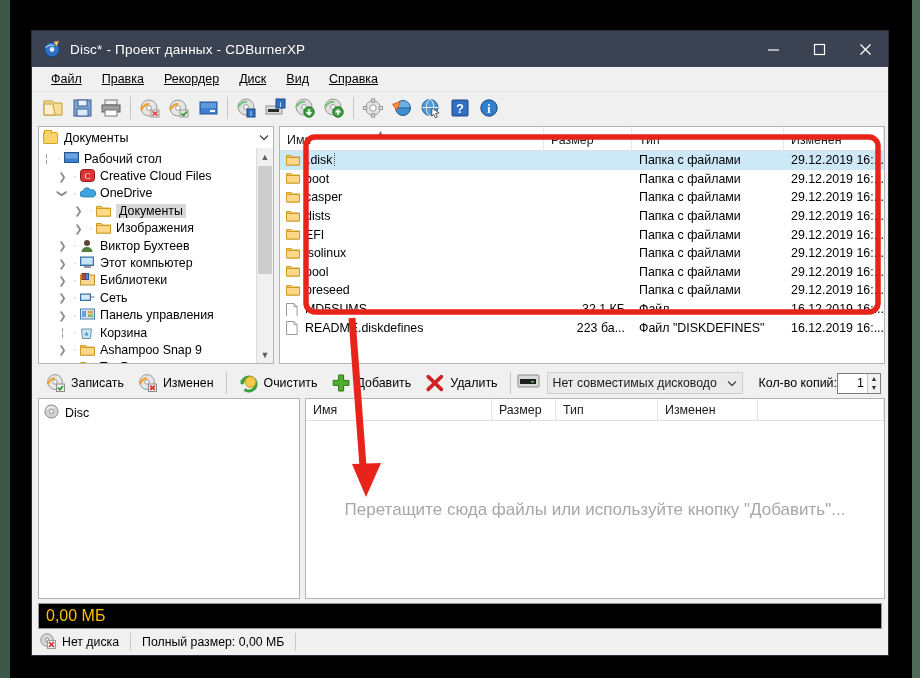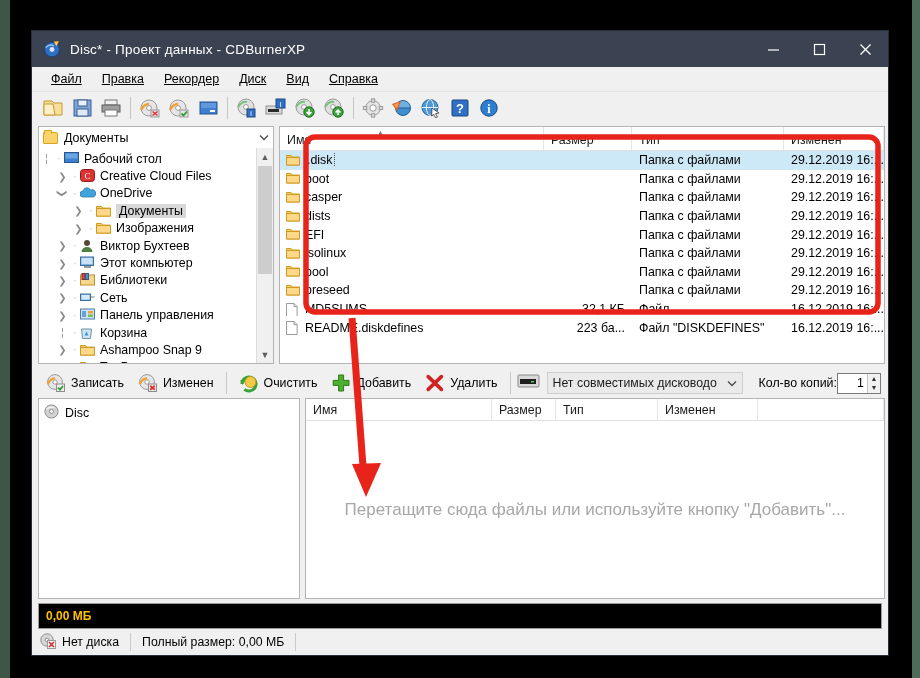--- a/index.html
+++ b/index.html
@@ -115,21 +115,21 @@
   .drophint {
     flex:1; display:flex; align-items:center; justify-content:center;
     color:#a7a7a7; font-size:17px; padding:0 8px; text-align:center;
   }
 
   
   .capacitybar {
     flex:0 0 26px; margin:4px 6px 0 6px; background:#000; border:1px solid #9a9a9a;
     display:flex; align-items:center; padding-left:7px;
   }
-  .capacitybar span { color:#ffc000; font-size:12px; font-weight:bold; }
+  .capacitybar span { color:#ffc000; font-size:16px; font-weight:normal; }
   .statusbar { flex:0 0 26px; display:flex; align-items:center; padding:0 4px 0 8px; background:#f0f0f0; }
   .scell { display:flex; align-items:center; gap:6px; font-size:12.3px; color:#000; padding:0 11px; height:18px; border-right:1px solid #cacaca; white-space:nowrap; }
   .scell:first-child { padding-left:0; }
 
   
   .annot { position:absolute; left:0; top:0; width:920px; height:678px; pointer-events:none; }
 
   
   .folder { width:15px; height:12px; background:#fcd26a; border:1px solid #d9a520; border-radius:1px 2px 1px 1px; position:relative; }
   .folder:after { content:""; position:absolute; left:0; top:-3px; width:6px; height:3px; background:#fcd26a; border:1px solid #d9a520; border-bottom:none; border-radius:1px 1px 0 0;}

